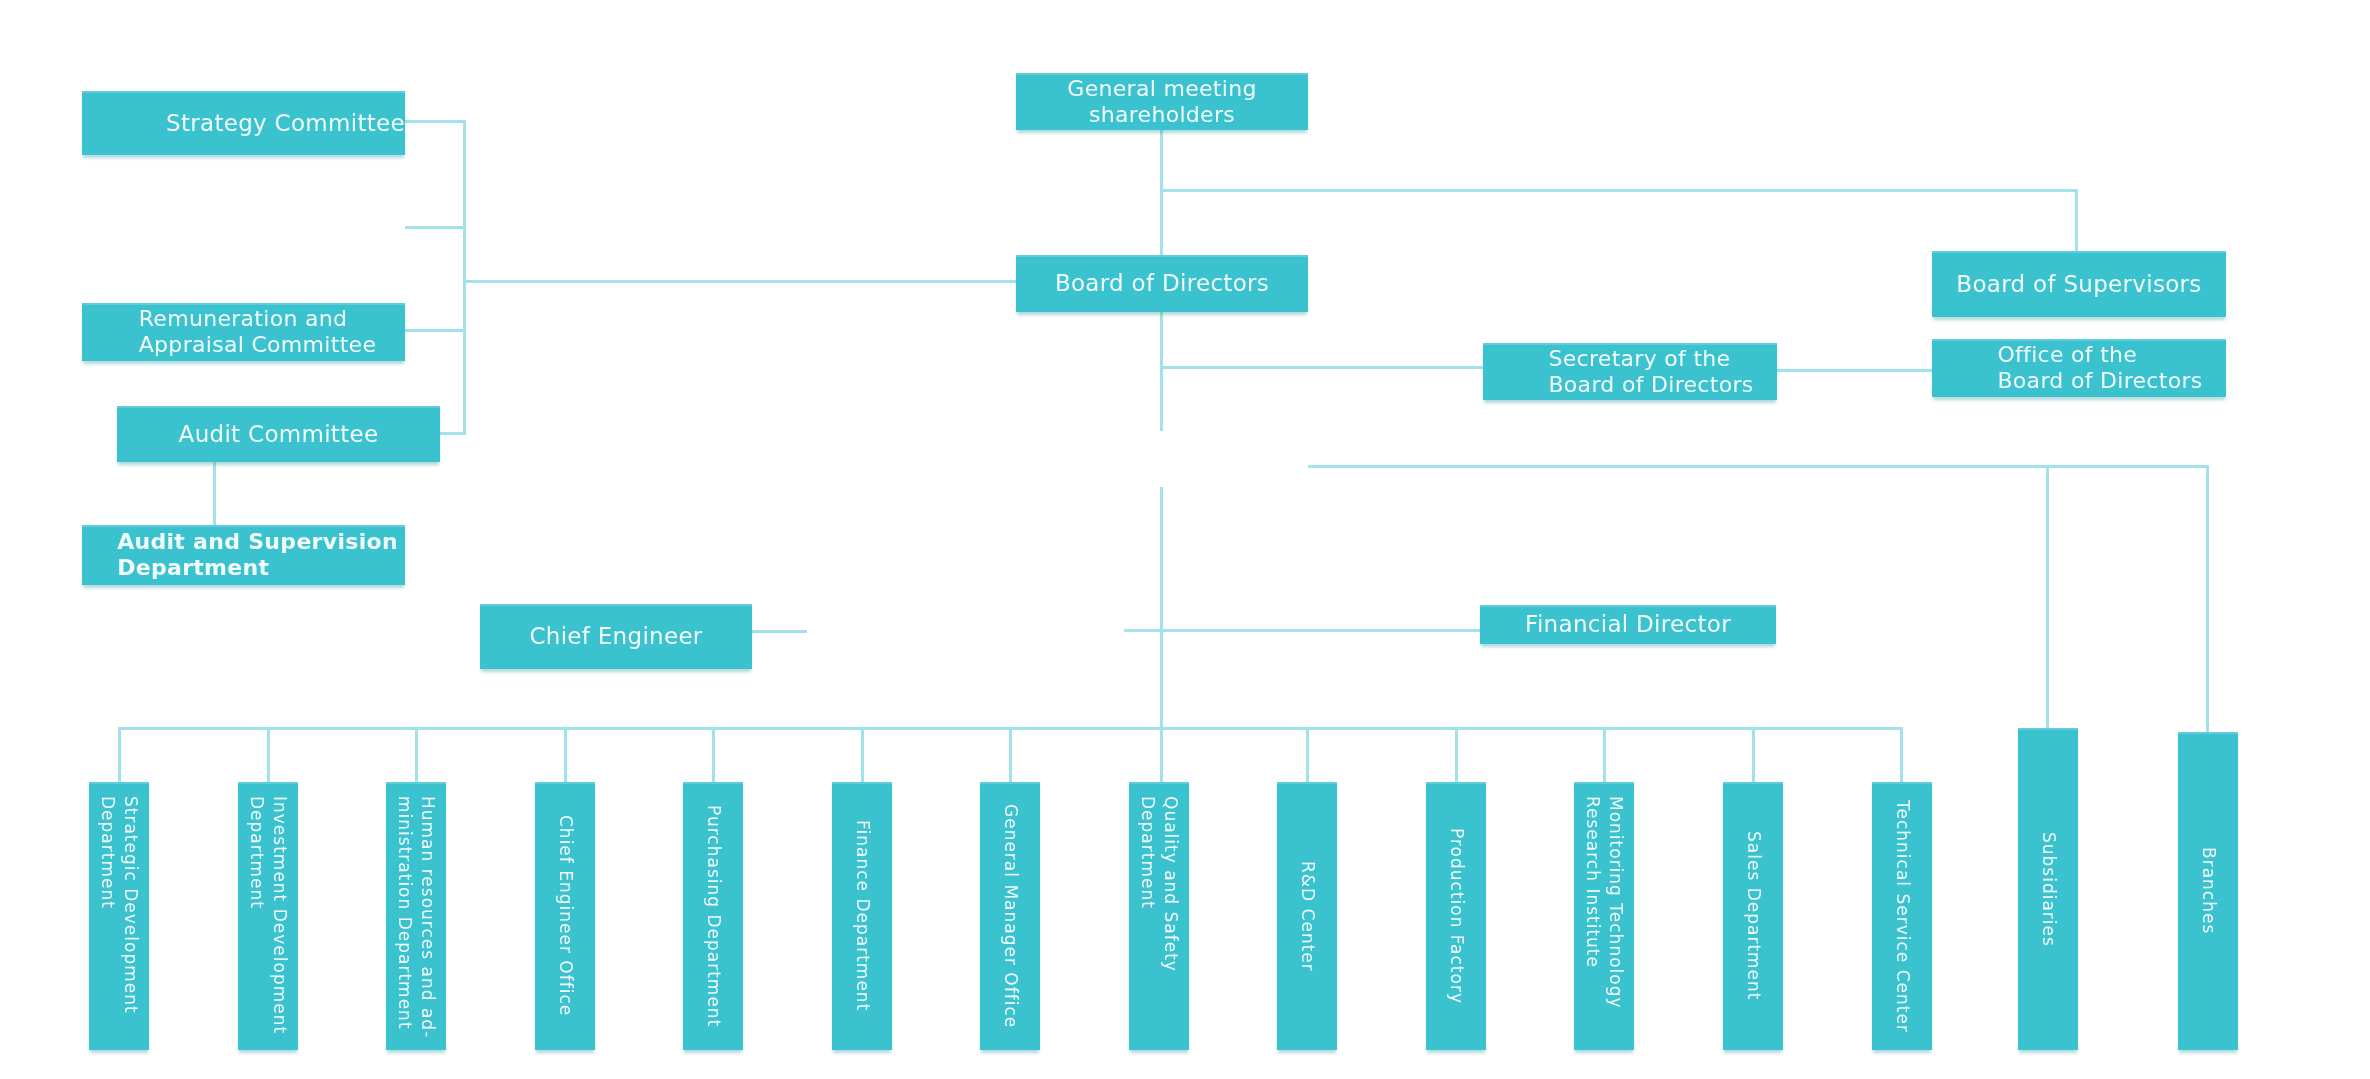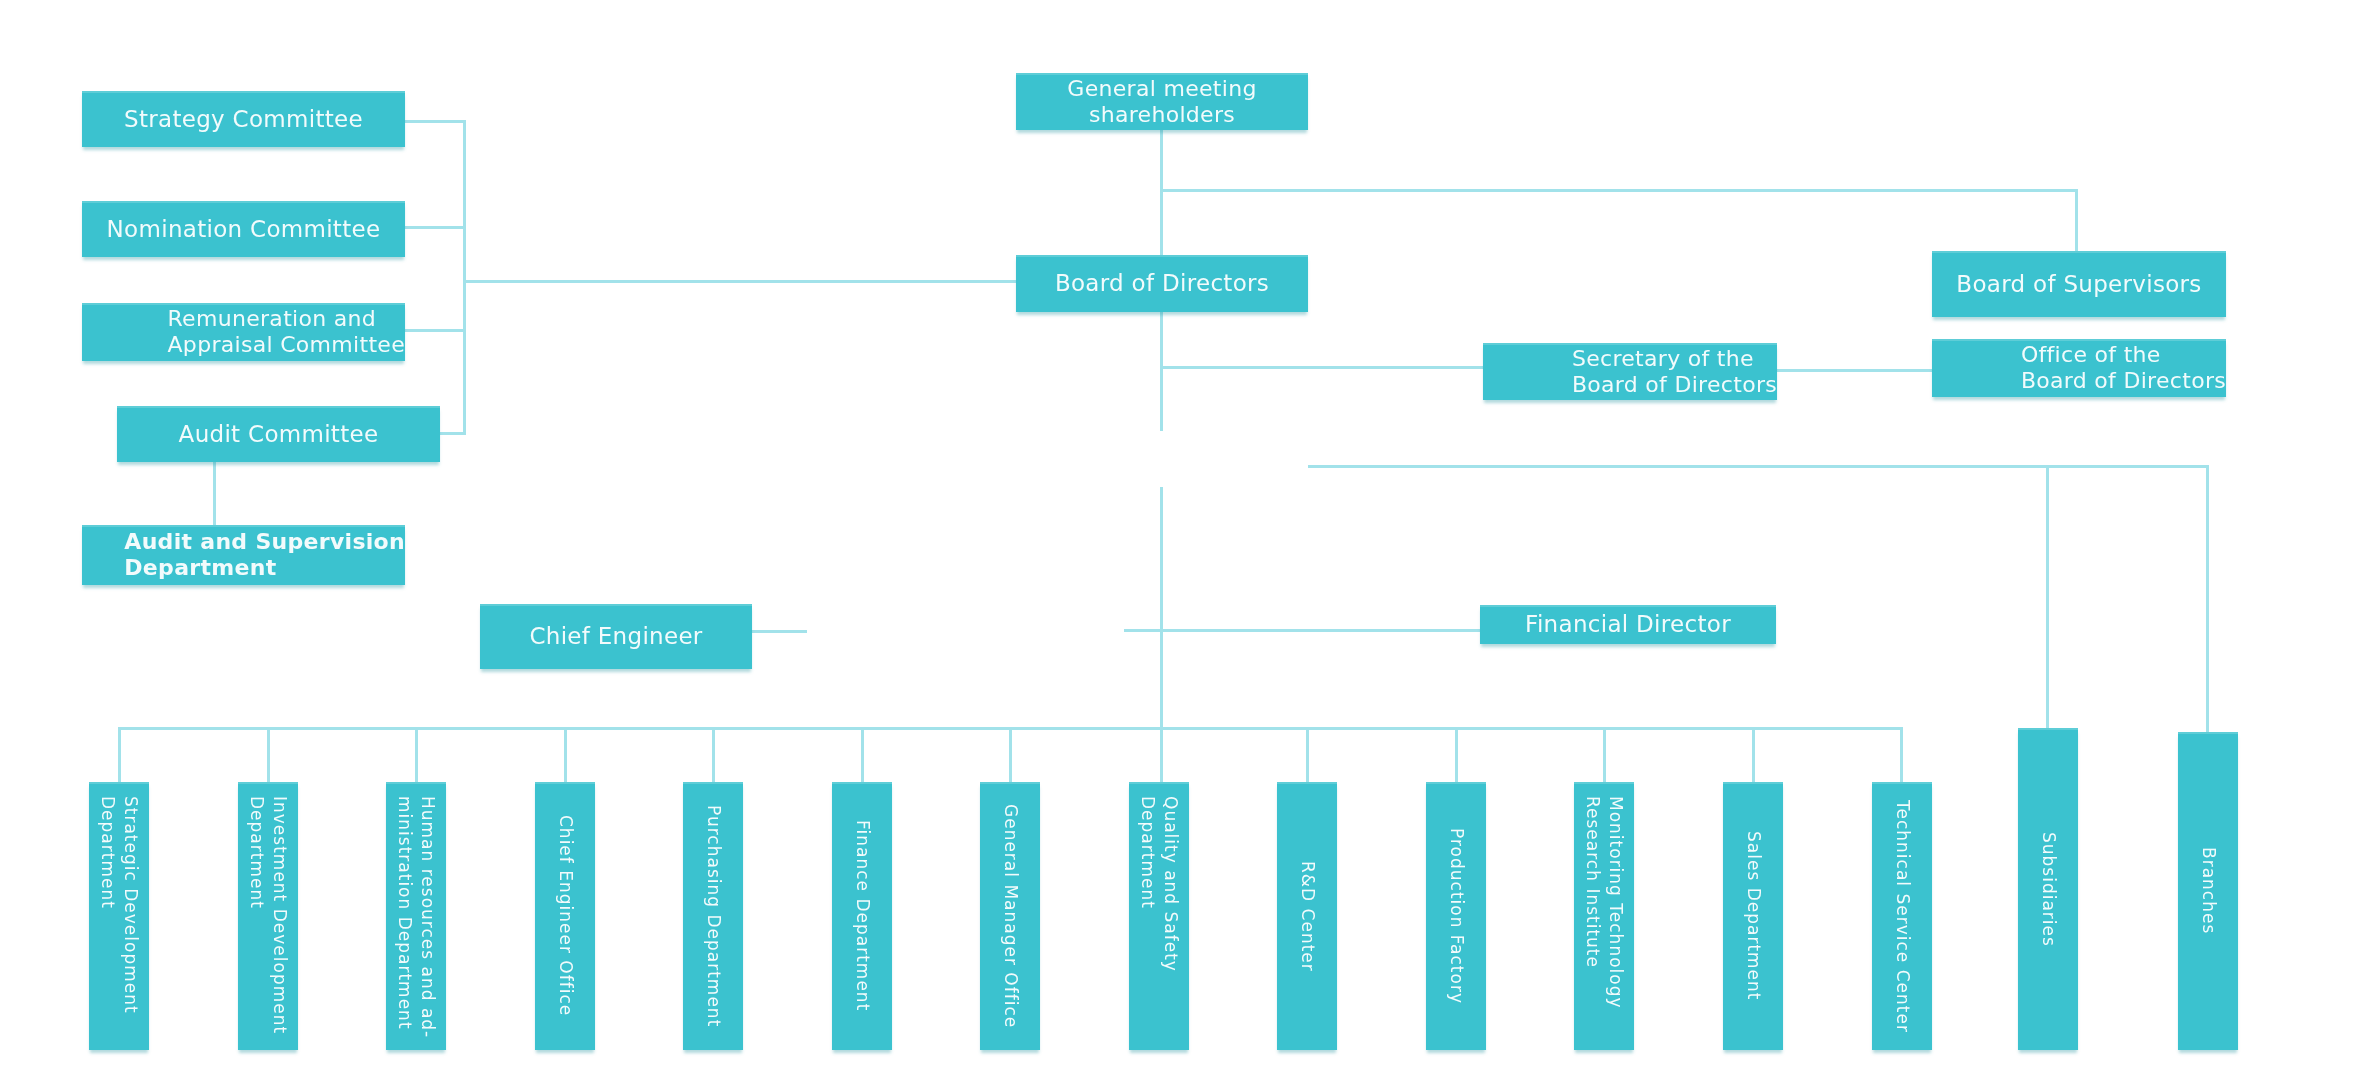--- a/index.html
+++ b/index.html
@@ -21,21 +21,21 @@
     position:absolute;
     background:var(--node-fill);
     color:var(--node-text);
     display:flex;align-items:center;justify-content:center;
     font-size:23px;line-height:27px;letter-spacing:.3px;
     white-space:pre-line;
     box-shadow:0 4px 3px -1px rgba(32,146,158,.35), inset 0 2px 0 rgba(255,255,255,.18);
     box-sizing:border-box;
     text-align:center;
   }
-  .node.left{justify-content:flex-end;text-align:left;padding-left:28px;}
+  .node.left{justify-content:center;text-align:left;padding-left:28px;}
   .node.pad-lg{padding-left:42px;}
   .node.vert{justify-content:center;align-items:center;}
   .node.vert.top{align-items:flex-start;padding-top:14px;}
   .node.vert span{
     writing-mode:vertical-rl;
     text-orientation:mixed;
     white-space:pre-line;
     font-size:17px;line-height:23px;letter-spacing:1px;
     text-align:left;
   }
@@ -78,22 +78,21 @@
   <div class="line" style="left:712px;top:727px;width:3px;height:55px;"></div>
   <div class="line" style="left:861px;top:727px;width:3px;height:55px;"></div>
   <div class="line" style="left:1009px;top:727px;width:3px;height:55px;"></div>
   <div class="line" style="left:1160px;top:727px;width:3px;height:55px;"></div>
   <div class="line" style="left:1306px;top:727px;width:3px;height:55px;"></div>
   <div class="line" style="left:1455px;top:727px;width:3px;height:55px;"></div>
   <div class="line" style="left:1603px;top:727px;width:3px;height:55px;"></div>
   <div class="line" style="left:1752px;top:727px;width:3px;height:55px;"></div>
   <div class="line" style="left:1900px;top:727px;width:3px;height:55px;"></div>
 
-  <div class="node" style="left:82px;top:91px;width:323px;height:56px;"><span>Strategy Committee</span></div>
-  <div class="node" style="left:82px;top:201px;width:323px;height:56px;"><span>Nomination Committee</span></div>
+  <div class="node" style="left:82px;top:91px;width:323px;height:64px;justify-content:flex-end;"><span>Strategy Committee</span></div>
   <div class="node left" style="left:82px;top:303px;width:323px;height:58px;font-size:22px;line-height:26px;"><span>Remuneration and
 Appraisal Committee</span></div>
   <div class="node" style="left:82px;top:406px;width:323px;height:56px;margin-left:35px;"><span>Audit Committee</span></div>
   <div class="node left" style="left:82px;top:525px;width:323px;height:60px;font-size:22px;line-height:26px;font-weight:bold;"><span>Audit and Supervision
 Department</span></div>
 
   <div class="node" style="left:1016px;top:73px;width:292px;height:57px;font-size:22px;line-height:26px;"><span>General meeting
 shareholders</span></div>
   <div class="node" style="left:1016px;top:255px;width:292px;height:57px;"><span>Board of Directors</span></div>
 

